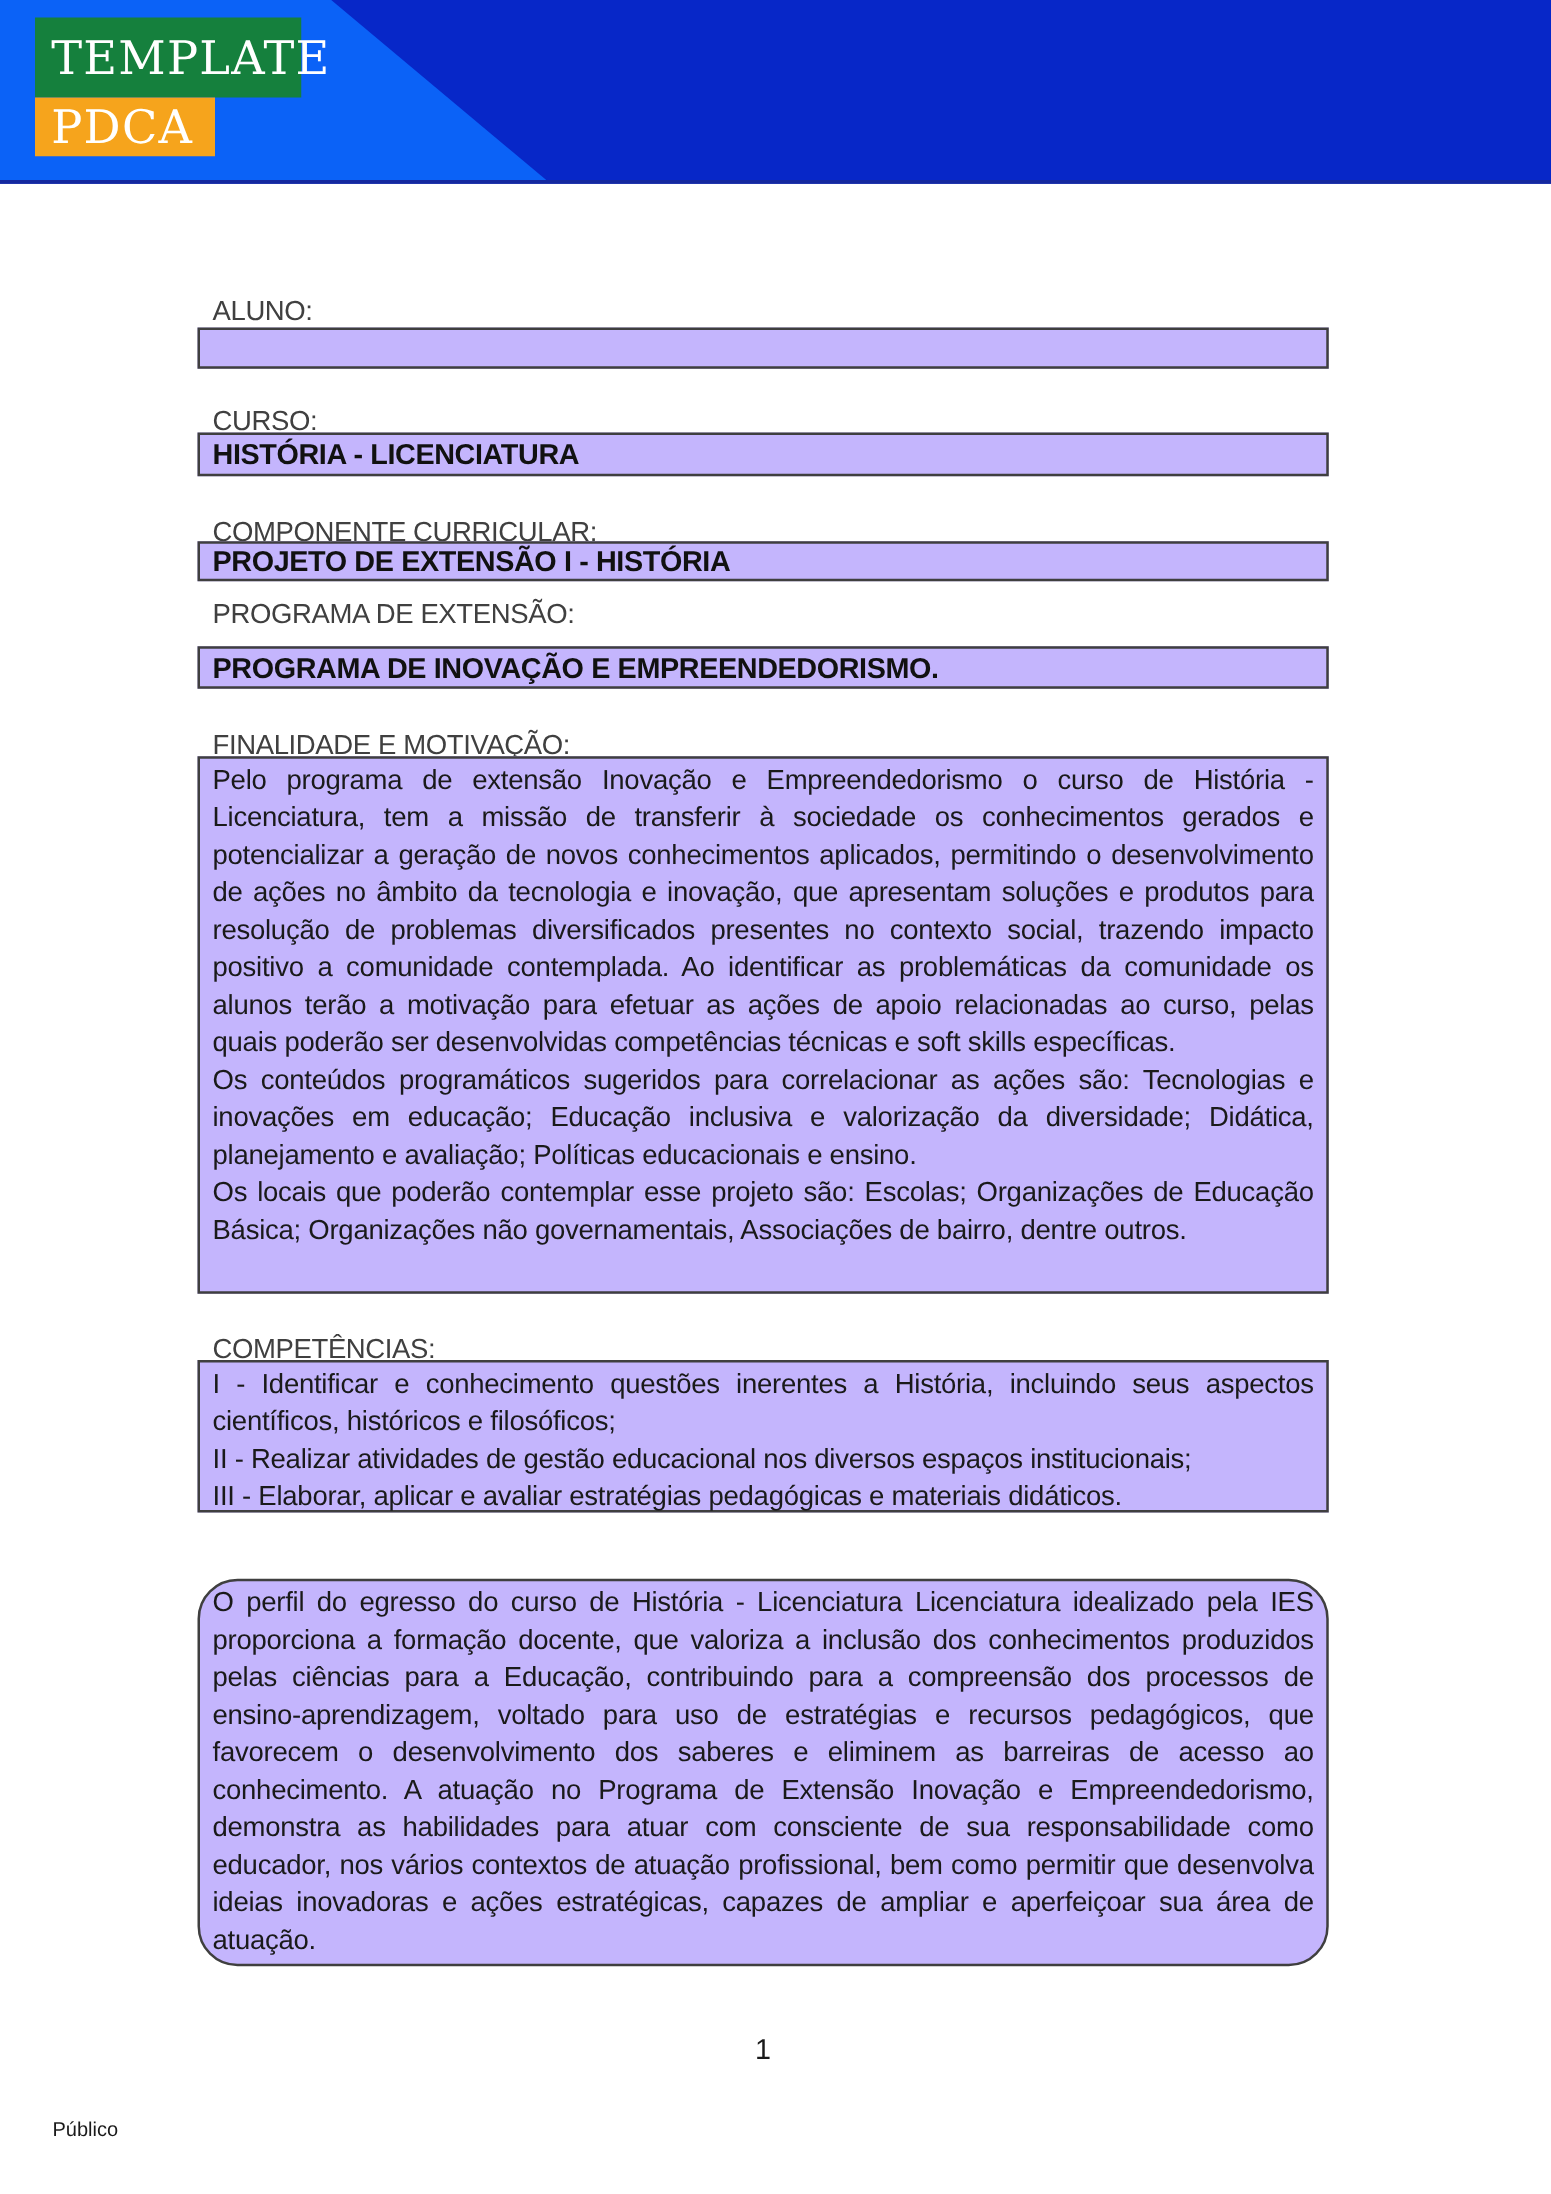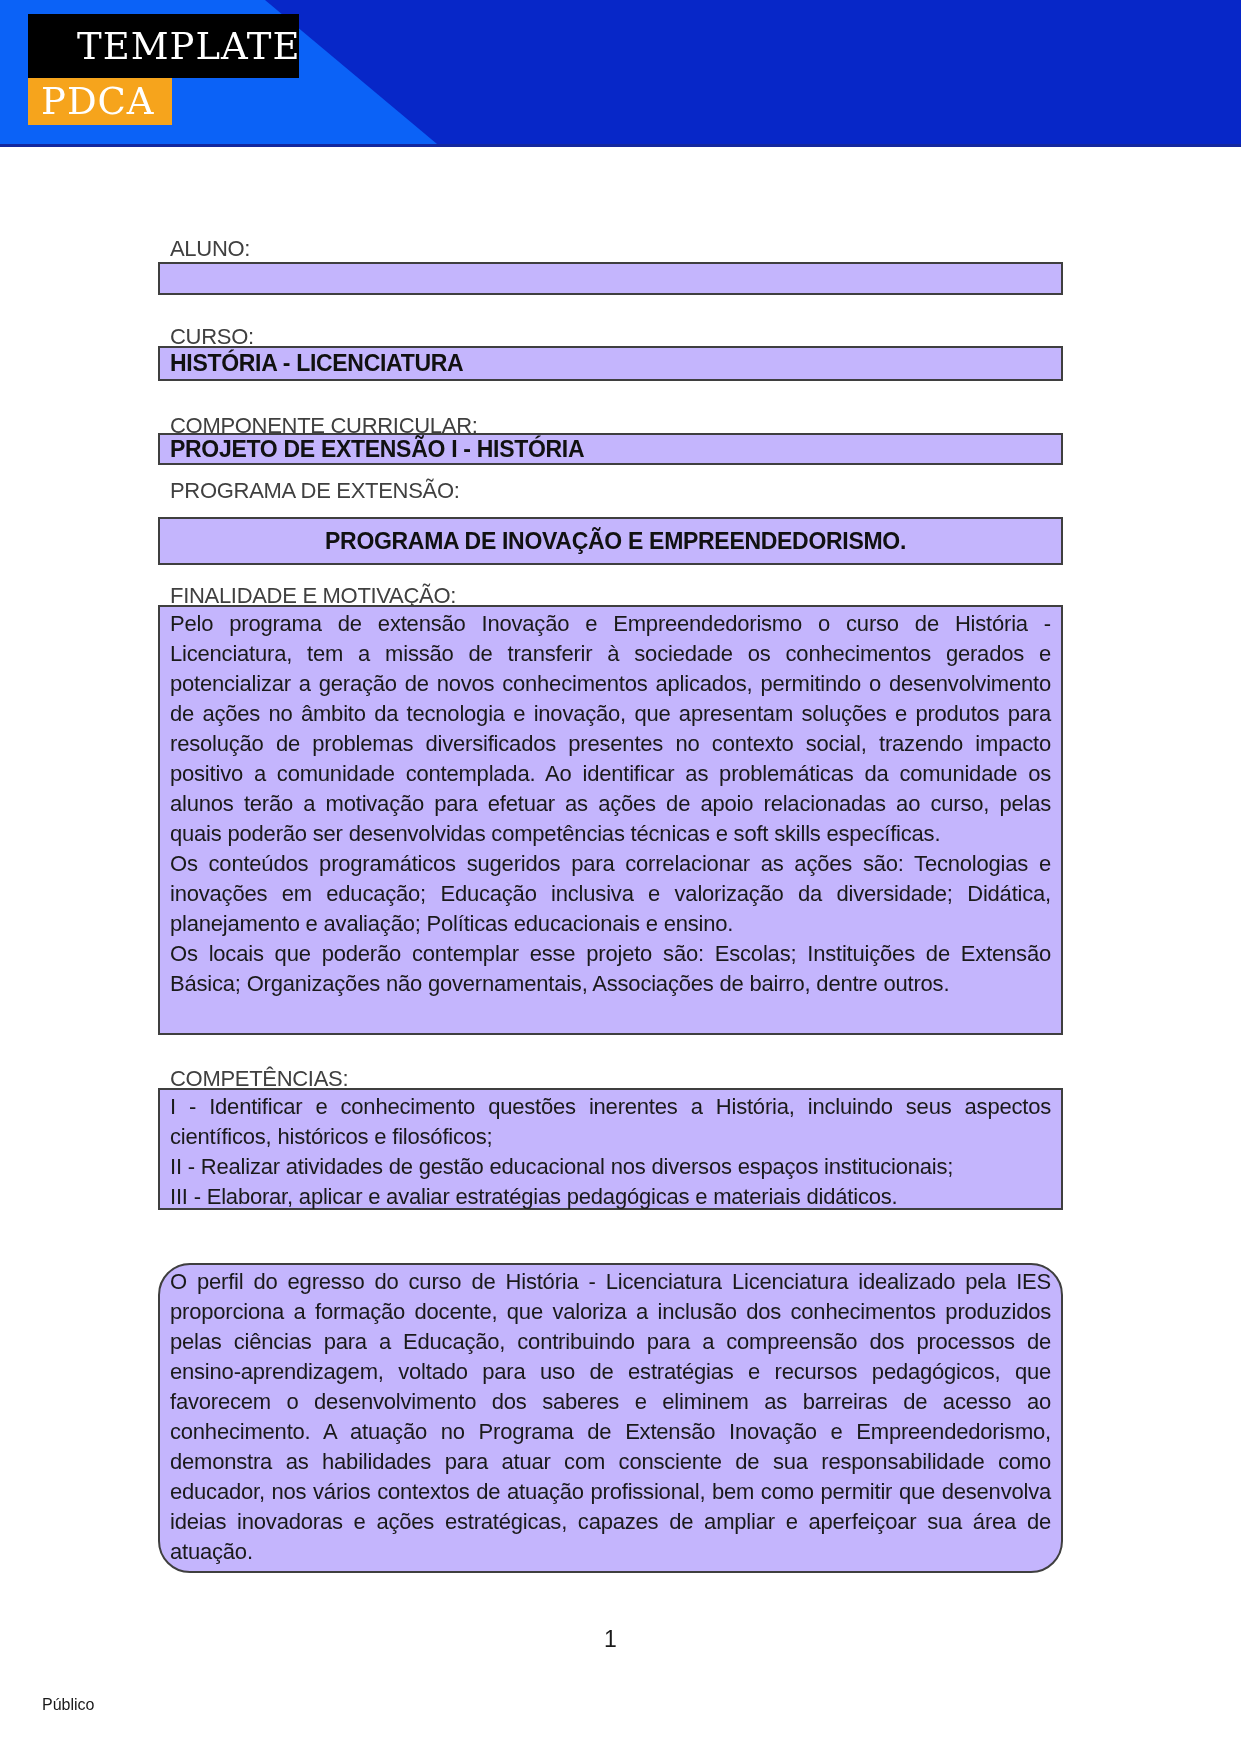--- a/index.html
+++ b/index.html
@@ -16,22 +16,22 @@
     background:#0727c8;
     border-bottom:3px solid #14289e;
   }
   .banner-wedge{
     position:absolute;top:0;left:0;width:500px;height:100%;
     background:#0b62f7;
     clip-path:polygon(0 0,265px 0,437px 100%,0 100%);
   }
   .logo{position:absolute;top:14px;left:28px;}
   .logo-block-top{
-    width:235px;height:64px;background:#000000;
-    display:flex;align-items:center;padding-left:36px;
+    width:213px;height:64px;background:#15803d;
+    display:flex;align-items:center;
   }
   .logo-block-bottom{
     width:144px;height:47px;background:#f6a41c;
     display:flex;align-items:center;
   }
   .logo-text{
     font-family:"DejaVu Serif",serif;
     color:#ffffff;font-size:37px;line-height:1;
     padding-left:13px;letter-spacing:1px;white-space:nowrap;
   }
@@ -93,29 +93,29 @@
   <div class="box value-box" style="top:346px;height:35px;">
     <span class="value-text">HISTÓRIA - LICENCIATURA</span>
   </div>
 
   <div class="field-label" style="top:413px;">COMPONENTE CURRICULAR:</div>
   <div class="box value-box" style="top:433px;height:32px;">
     <span class="value-text">PROJETO DE EXTENSÃO I - HISTÓRIA</span>
   </div>
 
   <div class="field-label" style="top:478px;text-align:right;">PROGRAMA DE EXTENSÃO:</div>
-  <div class="box value-box" style="top:517px;height:48px;justify-content:center;">
+  <div class="box value-box" style="top:517px;height:34px;">
     <span class="value-text">PROGRAMA DE INOVAÇÃO E EMPREENDEDORISMO.</span>
   </div>
 
   <div class="field-label" style="top:583px;">FINALIDADE E MOTIVAÇÃO:</div>
   <div class="box text-box" style="top:605px;height:430px;">
     <p>Pelo programa de extensão Inovação e Empreendedorismo o curso de História - Licenciatura, tem a missão de transferir à sociedade os conhecimentos gerados e potencializar a geração de novos conhecimentos aplicados, permitindo o desenvolvimento de ações no âmbito da tecnologia e inovação, que apresentam soluções e produtos para resolução de problemas diversificados presentes no contexto social, trazendo impacto positivo a comunidade contemplada. Ao identificar as problemáticas da comunidade os alunos terão a motivação para efetuar as ações de apoio relacionadas ao curso, pelas quais poderão ser desenvolvidas competências técnicas e soft skills específicas.</p>
     <p>Os conteúdos programáticos sugeridos para correlacionar as ações são: Tecnologias e inovações em educação; Educação inclusiva e valorização da diversidade; Didática, planejamento e avaliação; Políticas educacionais e ensino.</p>
-    <p>Os locais que poderão contemplar esse projeto são: Escolas; Instituições de Extensão Básica; Organizações não governamentais, Associações de bairro, dentre outros.</p>
+    <p>Os locais que poderão contemplar esse projeto são: Escolas; Organizações de Educação Básica; Organizações não governamentais, Associações de bairro, dentre outros.</p>
   </div>
 
   <div class="field-label" style="top:1066px;">COMPETÊNCIAS:</div>
   <div class="box text-box" style="top:1088px;height:122px;">
     <p>I - Identificar e conhecimento questões inerentes a História, incluindo seus aspectos científicos, históricos e filosóficos;</p>
     <p>II - Realizar atividades de gestão educacional nos diversos espaços institucionais;</p>
     <p>III - Elaborar, aplicar e avaliar estratégias pedagógicas e materiais didáticos.</p>
   </div>
 
   <div class="field-label" style="top:1243px;margin-top:38px;">PERFIL DE EGRESSO:</div>

